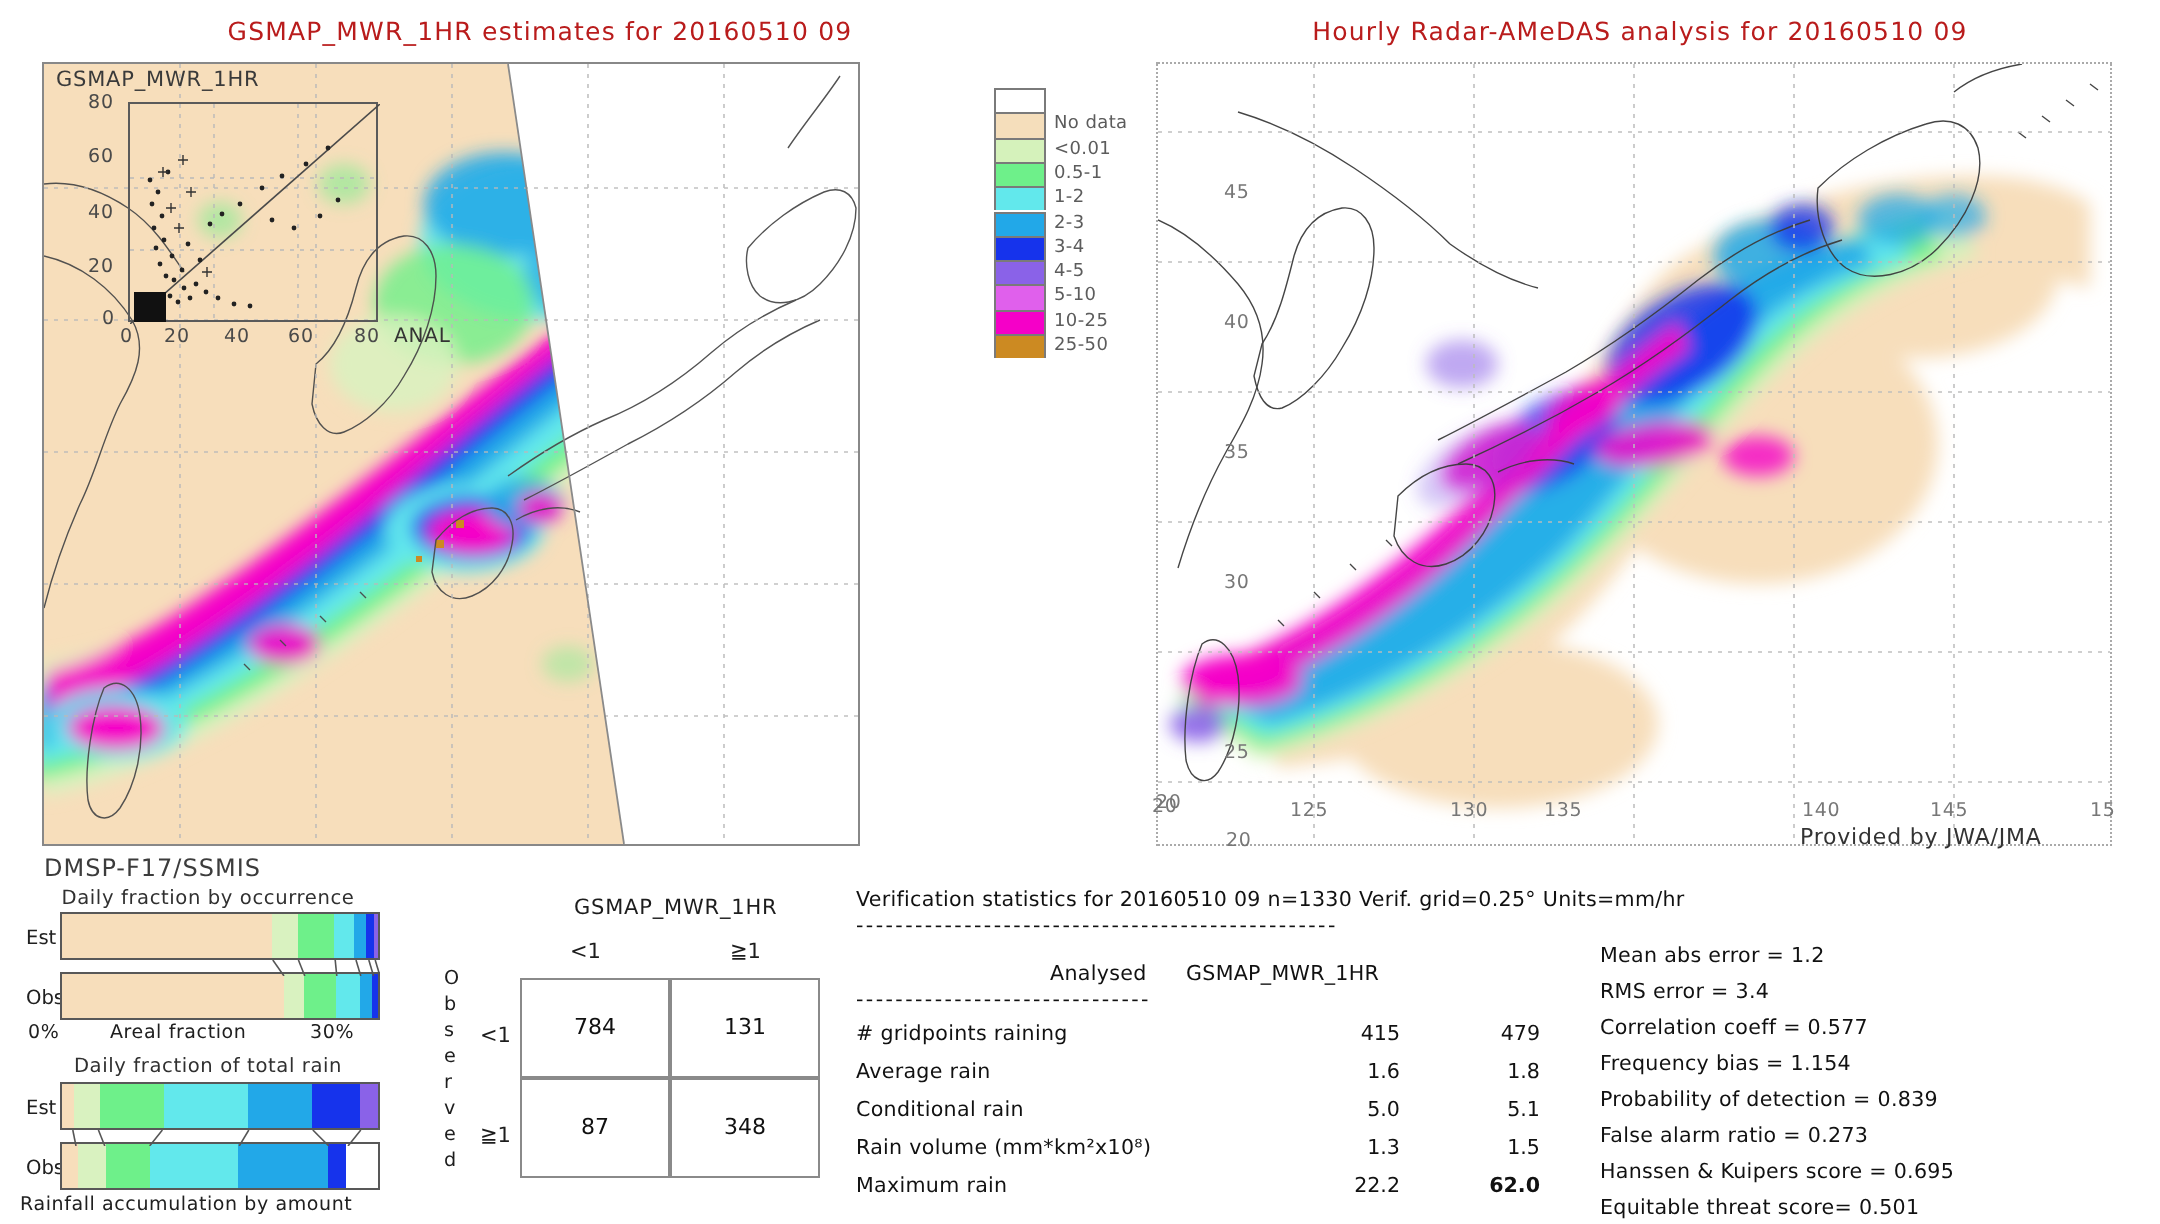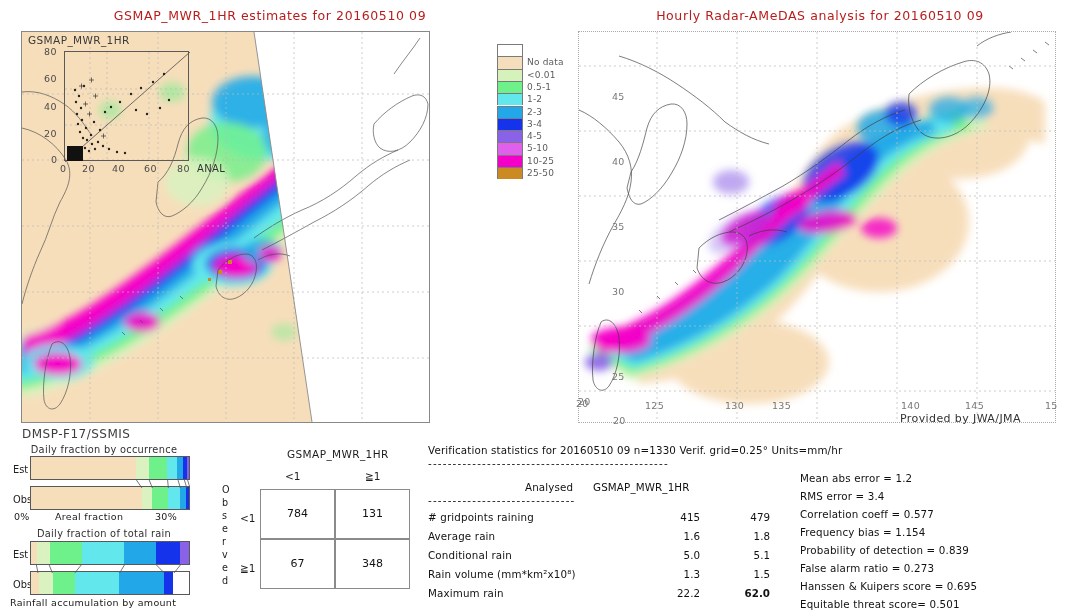--- a/index.html
+++ b/index.html
@@ -519,21 +519,21 @@
       <div class="ct-side-letter" style="left: 0px; top: 91px;">d</div>
     </div>
 
   <div class="abs ct-cellbox" style="left:260px; top:489px; width:75px; height:50px;"></div>
   <div class="abs ct-cellbox" style="left:335px; top:489px; width:75px; height:50px;"></div>
   <div class="abs ct-cellbox" style="left:260px; top:539px; width:75px; height:50px;"></div>
   <div class="abs ct-cellbox" style="left:335px; top:539px; width:75px; height:50px;"></div>
 
   <div class="ct-val" style="left:260px; top:507px; width:75px;">784</div>
   <div class="ct-val" style="left:335px; top:507px; width:75px;">131</div>
-  <div class="ct-val" style="left:260px; top:557px; width:75px;">67</div>
+  <div class="ct-val" style="left:260px; top:557px; width:75px;">87</div>
   <div class="ct-val" style="left:335px; top:557px; width:75px;">348</div>
 
   <div class="stat-line" style="left:428px; top:444px;">Verification statistics for 20160510 09   n=1330  Verif. grid=0.25°  Units=mm/hr</div>
   <div class="stat-dash" style="left:428px; top:457px;">-------------------------------------------------</div>
 
   <div class="stat-line" style="left:525px; top:481px;">Analysed</div>
   <div class="stat-line" style="left:593px; top:481px;">GSMAP_MWR_1HR</div>
   <div class="stat-dash" style="left:428px; top:494px;">------------------------------</div>
 
   <div class="abs" id="stat-rows" style="left:0; top:0; width:1080px; height:612px; pointer-events:none;">

